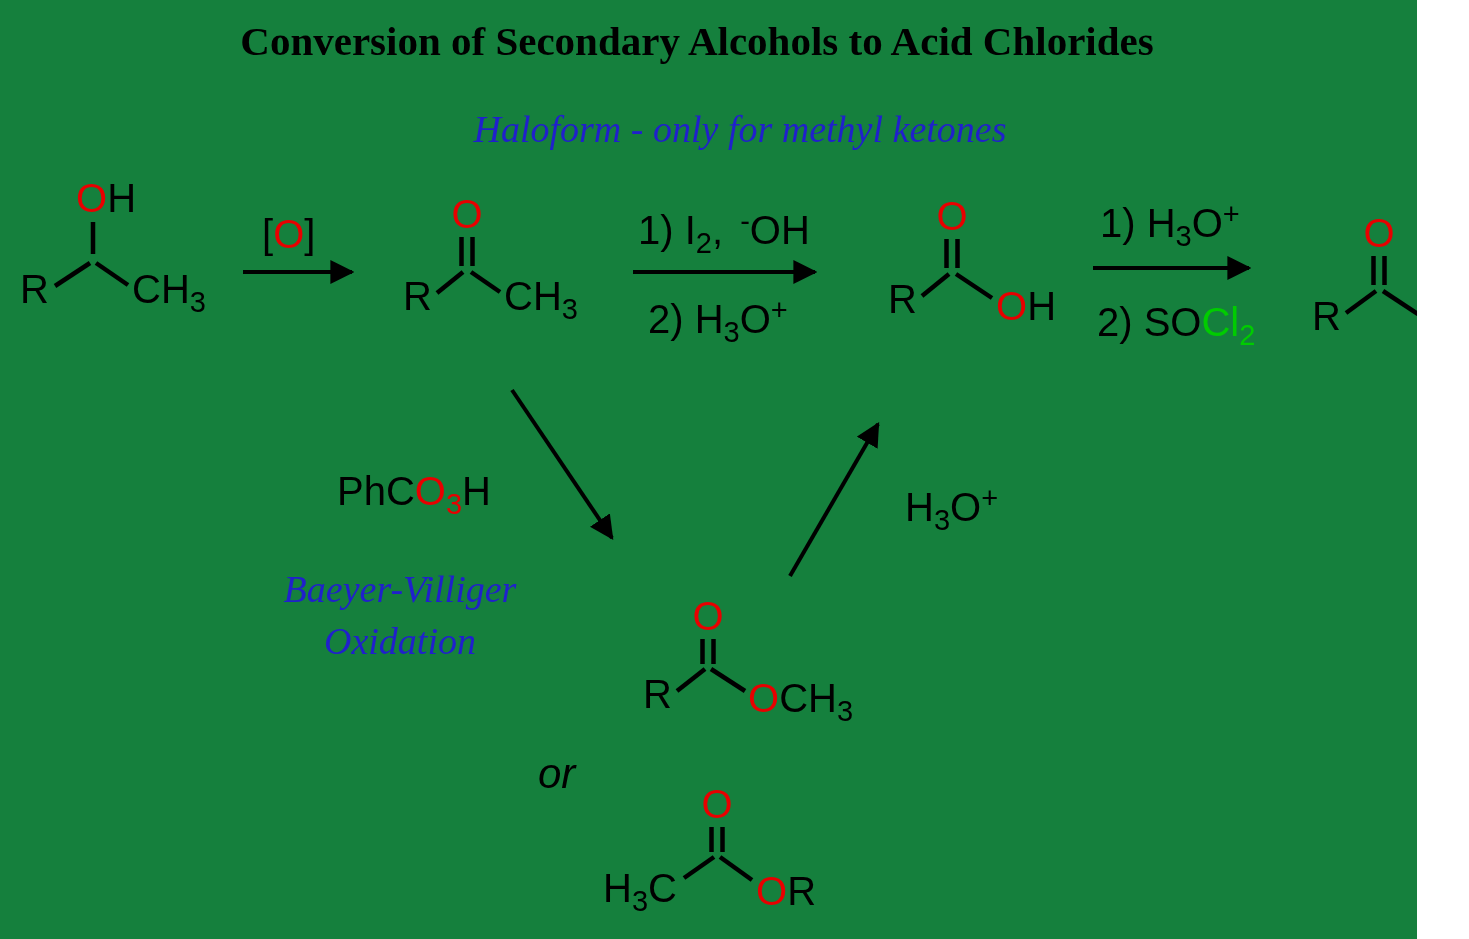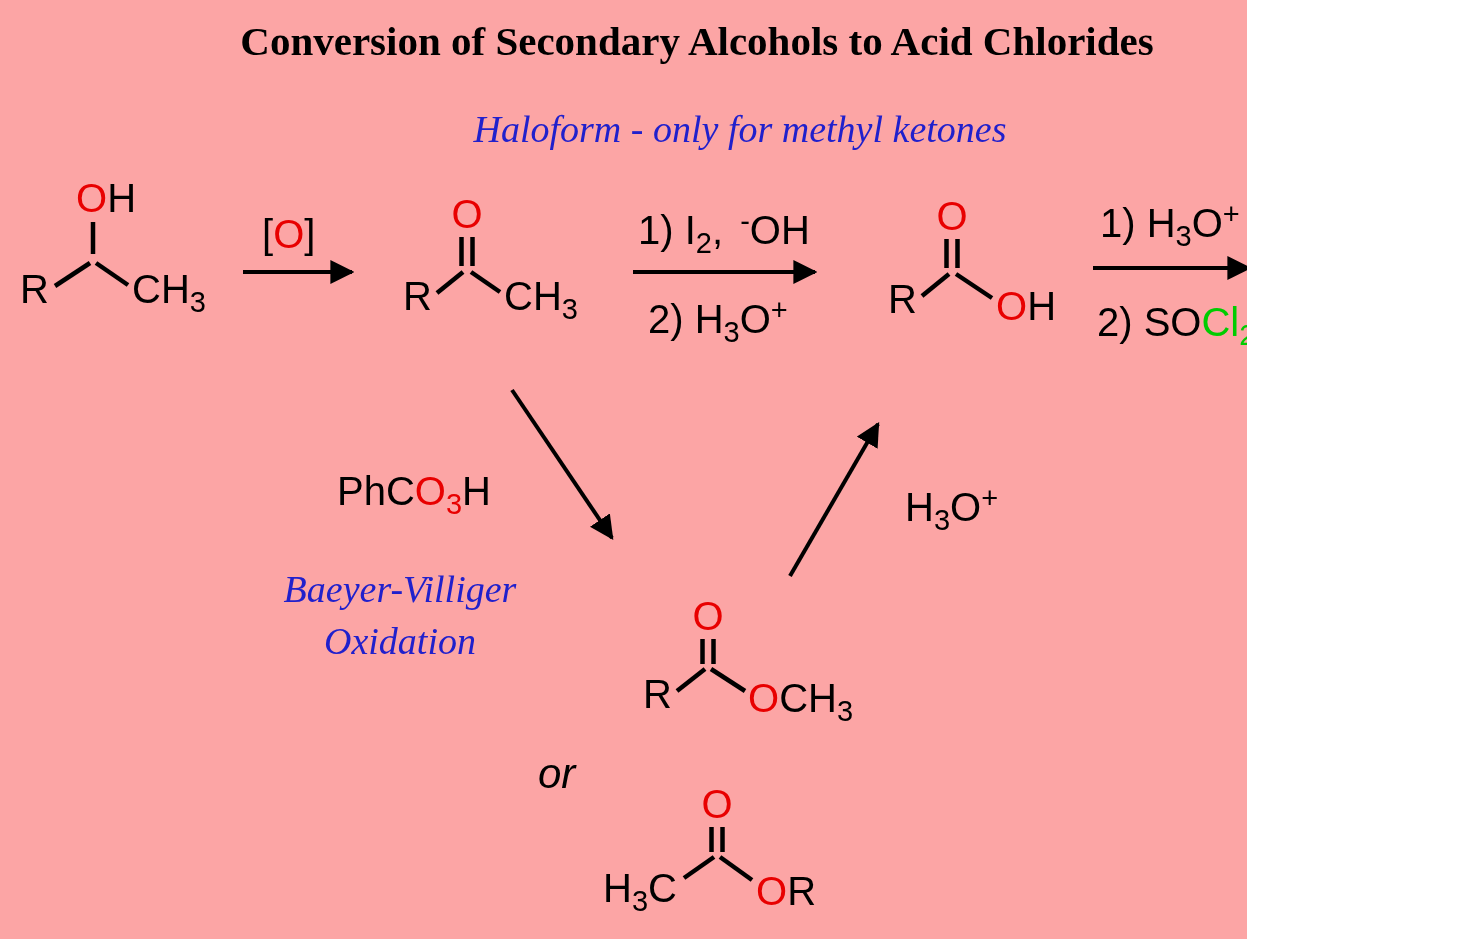--- a/index.html
+++ b/index.html
@@ -2,21 +2,21 @@
 <html style="--red: #e80000; --green: #00cc00; --blue: #2020cc; --black: #000000;"><head>
 <meta charset="utf-8">
 <style>
   :root{
     --red:#e80000;
     --green:#00cc00;
     --blue:#2020cc;
     --black:#000000;
   }
   html,body{margin:0;padding:0;background:#ffffff;}
-  .page{width:1247px;height:939px;position:relative;background:#fca5a5;overflow:hidden;}
+  .page{width:1417px;height:939px;position:relative;background:#15803d;overflow:hidden;}
   svg{display:block;}
   .chem{font-family:"Liberation Sans","DejaVu Sans",sans-serif;font-size:40px;fill:var(--black);}
   .sub{font-size:29px;}
   .sup{font-size:29px;}
   .red{fill:var(--red);}
   .green{fill:var(--green);}
   .title{font-family:"Liberation Serif","DejaVu Serif",serif;font-weight:bold;font-size:41px;fill:var(--black);}
   .note{font-family:"Liberation Serif","DejaVu Serif",serif;font-style:italic;font-size:38px;fill:var(--blue);}
   .or{font-family:"Liberation Sans","DejaVu Sans",sans-serif;font-style:italic;font-size:42px;fill:var(--black);}
   .bond{stroke:var(--black);stroke-width:4.5;fill:none;}

